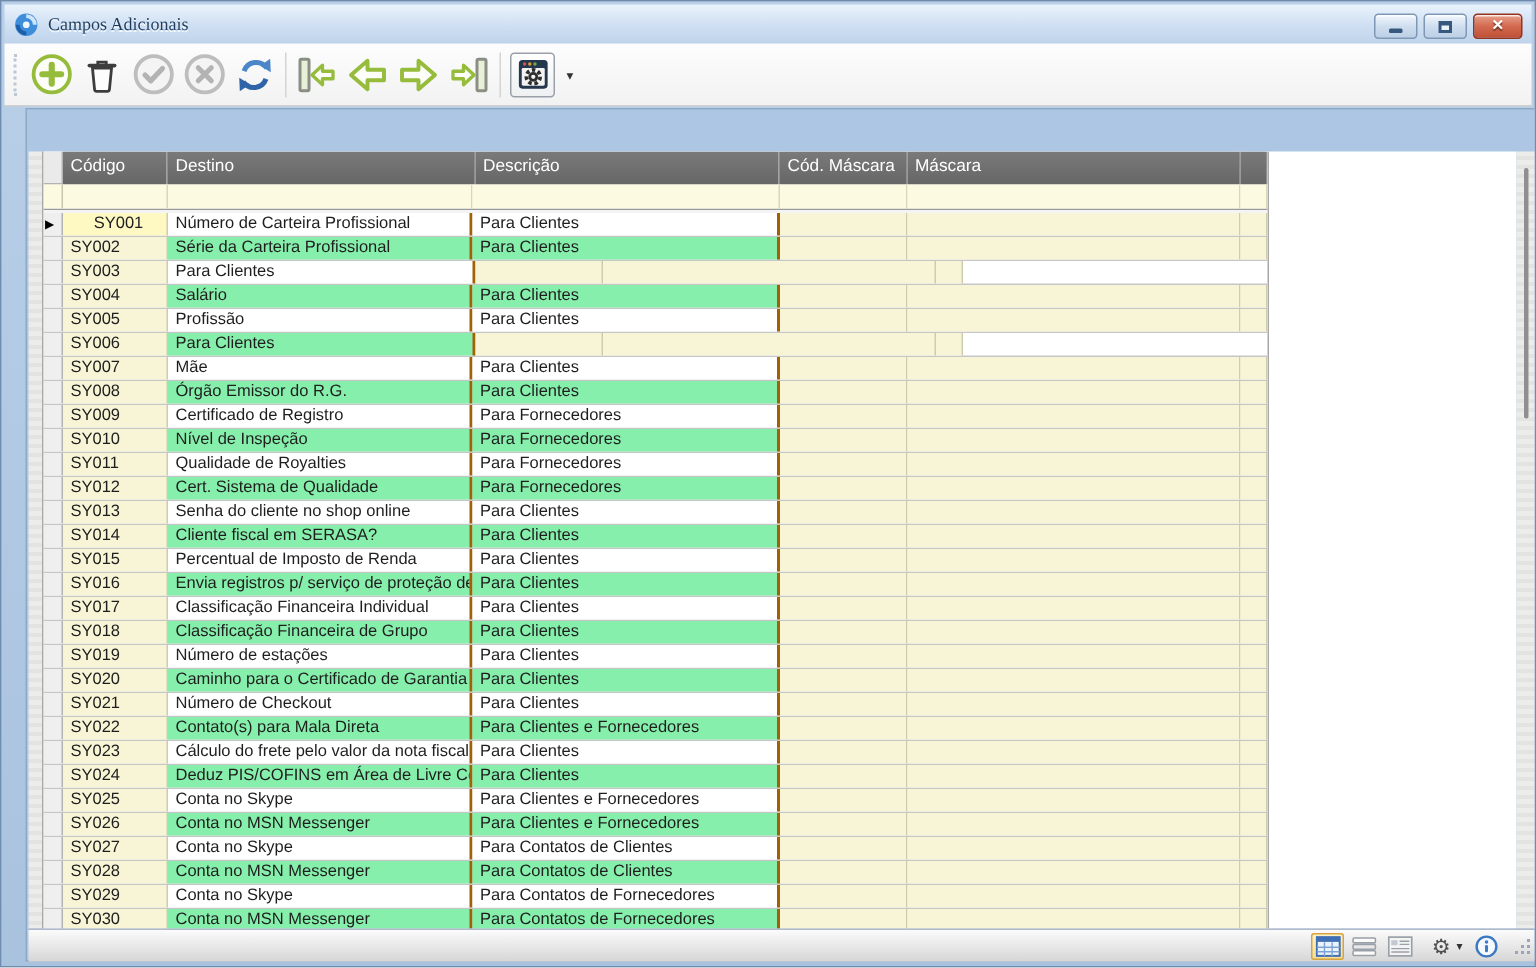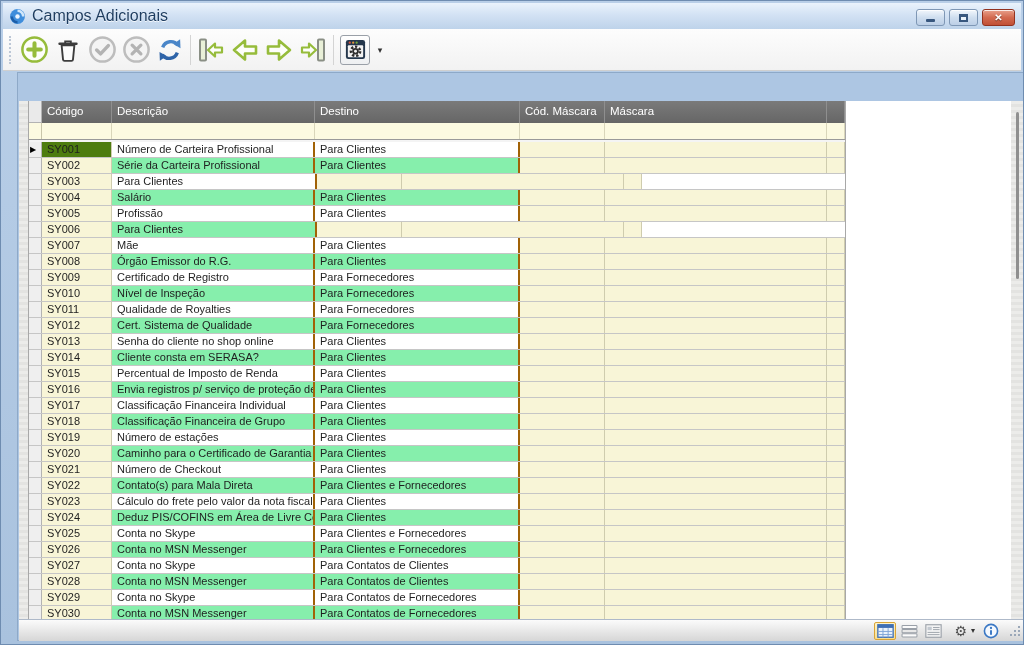--- a/index.html
+++ b/index.html
@@ -11,21 +11,21 @@
     border:1px solid #6e8cb0;
     overflow:hidden;
   }
   
   .titlebar{
     position:absolute;left:2px;top:2px;right:2px;height:26px;
     background:linear-gradient(#eaf3fc,#d3e2f4 45%,#bed3ea);
     display:flex;align-items:center;padding-left:6px;
   }
   .app-icon{width:17px;height:17px;margin-right:6px;flex:0 0 auto;}
-  .title-text{font-size:16px;color:#1d3c5f;text-shadow:0 1px 0 rgba(255,255,255,.8);}
+  .title-text{font-size:12px;color:#1d3c5f;text-shadow:0 1px 0 rgba(255,255,255,.8);font-family:Liberation Serif, serif;}
   .winbtns{position:absolute;right:6px;top:6px;display:flex;gap:4px;}
   .wbtn{
     width:29px;height:17px;border-radius:3px;border:1px solid #7e97b5;
     background:linear-gradient(#f2f7fc,#cfdeef 50%,#bccfe6);
     display:flex;align-items:center;justify-content:center;cursor:default;
     box-shadow:inset 0 1px 0 rgba(255,255,255,.8);
   }
   .wbtn.close{
     width:33px;border:1px solid #93321f;
     background:linear-gradient(#e8a18c,#d36a50 50%,#c05036);
@@ -81,21 +81,21 @@
   .fcell{background:#fcfae1;border-right:1px solid #d9d6ba;}
   .fcell.ind{background:#fcfae1;border-right:1px solid #c9c6aa;}
   .gsep{height:2px;background:#f4f4f4;width:816px;}
   .grow{height:16px;border-bottom:1px solid #c6c6c6;}
   .grow .c{padding:1px 0 0 5px;line-height:13px;}
   .c-ind{background:#efefef;border-right:1px solid #b3b3b3;padding-left:1px !important;
          font-size:8px;color:#000;line-height:14px !important;}
   .c-code,.c-cmask,.c-mask,.c-extra{background:#f8f5d7;border-right:1px solid #cfccae;}
   .c-desc,.c-dest{background:#fff;border-right:2px solid #a16207;}
   .grow.alt .c-desc,.grow.alt .c-dest{background:#86efac;}
-  .grow.selected .c-code{background:#4d7c0f;}
+  .grow.selected .c-code{background:#fef9c3;text-align:center;}
   
   .statusbar{
     position:absolute;left:1px;top:546px;width:1004px;height:22px;
     background:linear-gradient(#fbfbfb,#d6d6d6);
     border-top:1px solid #aeb9c9;
     display:flex;align-items:center;justify-content:flex-end;
     padding-right:24px;gap:2px;
   }
   .sbtn{width:22px;height:18px;display:flex;align-items:center;justify-content:center;border-radius:2px;}
   .sbtn.selected{border:1px solid #d9a437;background:linear-gradient(#fdf3c9,#f8dd8d);}
@@ -220,22 +220,22 @@
     <div class="left-track"></div>
     <div class="filler"></div>
     <div class="right-track">
       <div class="vthumb"></div>
     </div>
 
     <div class="grid">
       <div class="hrow">
         <div class="c hcell ind w-ind"></div>
         <div class="c hcell w-code">Código</div>
+        <div class="c hcell w-dest">Destino</div>
         <div class="c hcell w-desc">Descrição</div>
-        <div class="c hcell w-dest">Destino</div>
         <div class="c hcell w-cmask">Cód. Máscara</div>
         <div class="c hcell w-mask">Máscara</div>
         <div class="c hcell w-extra"></div>
       </div>
       <div class="frow">
         <div class="c fcell ind w-ind"></div>
         <div class="c fcell w-code"></div>
         <div class="c fcell w-desc"></div>
         <div class="c fcell w-dest"></div>
         <div class="c fcell w-cmask"></div>
@@ -355,21 +355,21 @@
             <div class="c c-code w-code">SY013</div>
             <div class="c c-desc w-desc">Senha do cliente no shop online</div>
             <div class="c c-dest w-dest">Para Clientes</div>
             <div class="c c-cmask w-cmask"></div>
             <div class="c c-mask w-mask"></div>
             <div class="c c-extra w-extra"></div>
           </div>
           <div class="grow alt">
             <div class="c c-ind w-ind"></div>
             <div class="c c-code w-code">SY014</div>
-            <div class="c c-desc w-desc">Cliente consta em SERASA?</div>
+            <div class="c c-desc w-desc">Cliente fiscal em SERASA?</div>
             <div class="c c-dest w-dest">Para Clientes</div>
             <div class="c c-cmask w-cmask"></div>
             <div class="c c-mask w-mask"></div>
             <div class="c c-extra w-extra"></div>
           </div>
           <div class="grow">
             <div class="c c-ind w-ind"></div>
             <div class="c c-code w-code">SY015</div>
             <div class="c c-desc w-desc">Percentual de Imposto de Renda</div>
             <div class="c c-dest w-dest">Para Clientes</div>

